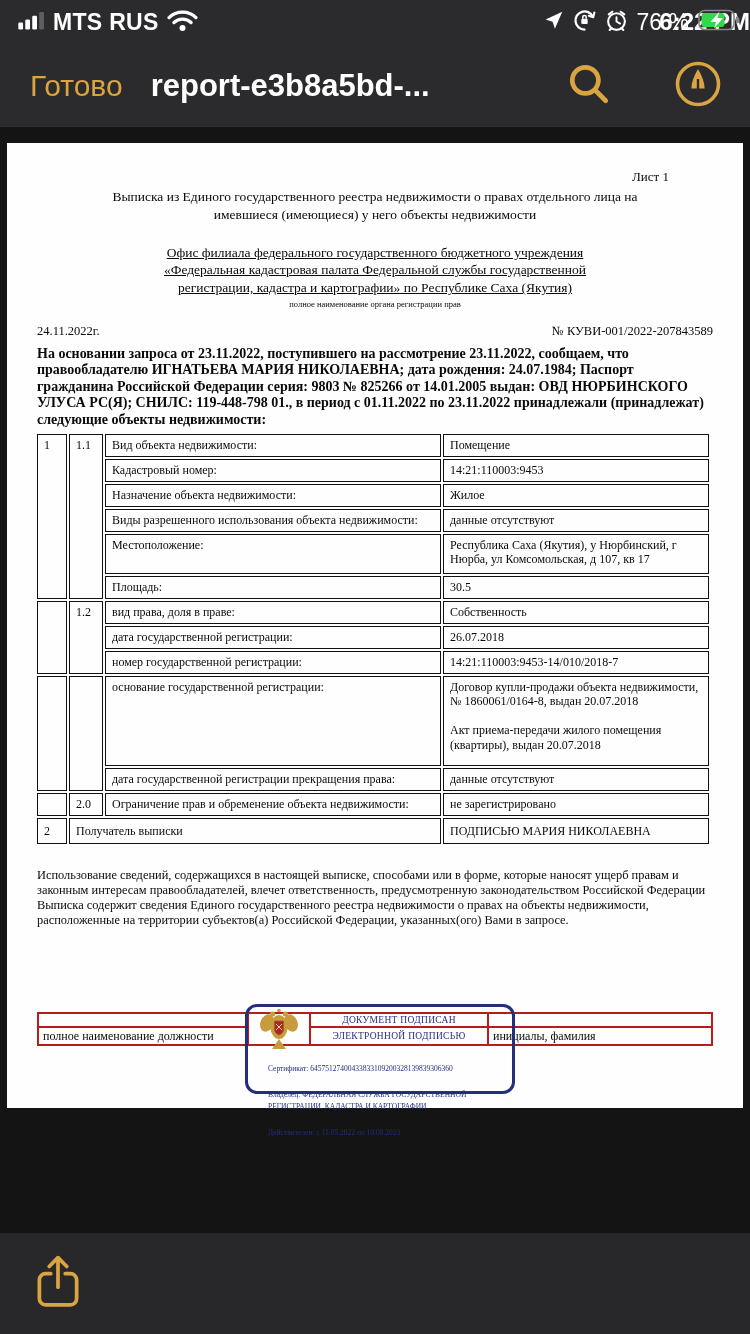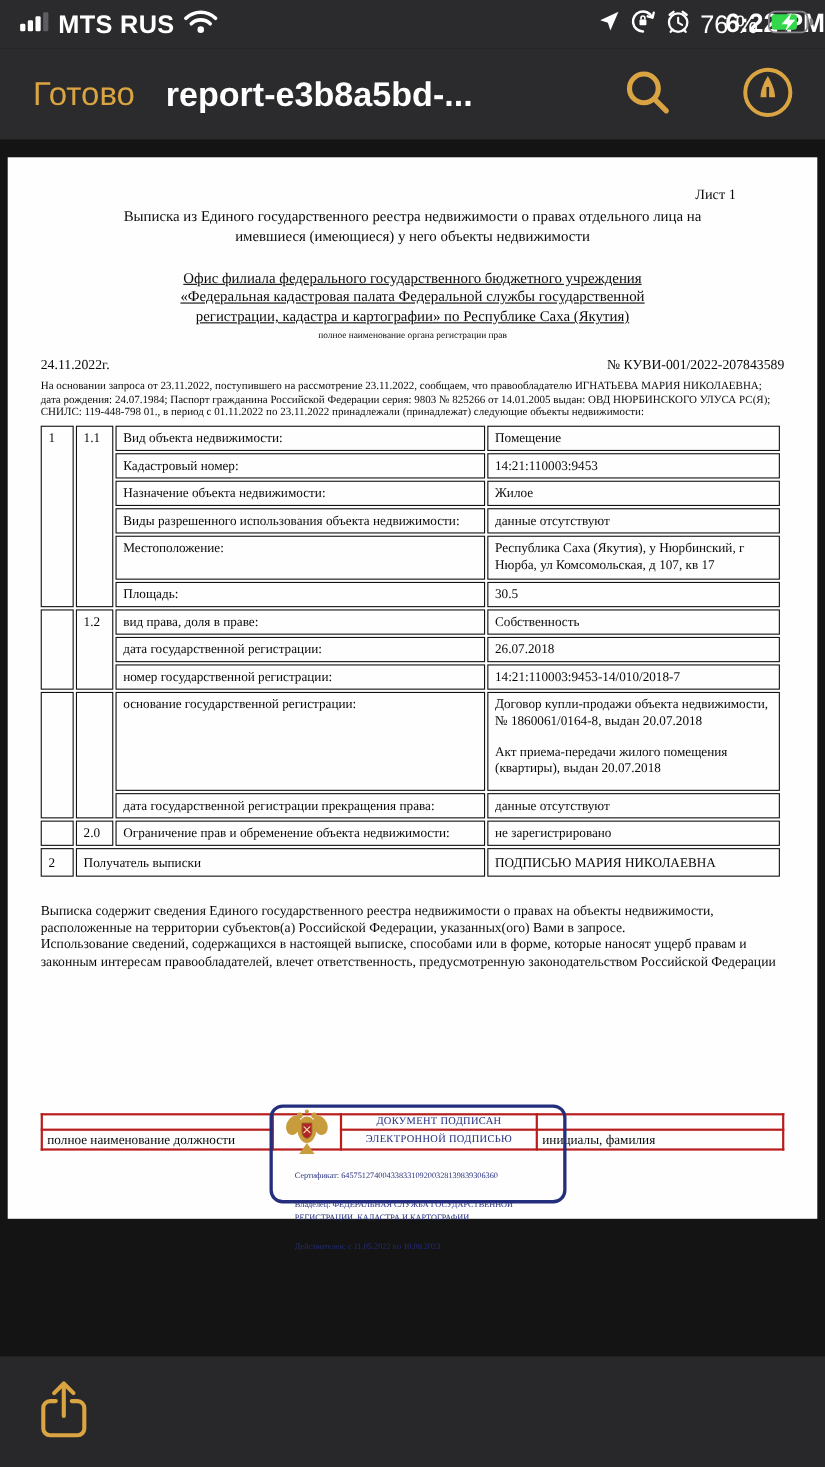--- a/index.html
+++ b/index.html
@@ -31,21 +31,21 @@
   .viewport { position:absolute; top:127px; left:0; right:0; height:1106px; background:#141414; }
   .page { position:absolute; top:16px; left:7px; width:736px; height:965px; background:#FEFEFE;
           font-family:"Liberation Serif","DejaVu Serif",serif; color:#0a0a0a; padding:26px 30px 0; }
 
   .sheet-label { text-align:right; padding-right:44px; font-size:13px; }
   .doc-title { max-width:580px; margin:3px auto 0; text-align:center; font-size:13.5px; line-height:1.32; }
   .org-name { max-width:490px; margin:20px auto 0; text-align:center; font-size:13.5px; line-height:1.32;
               text-decoration:underline; }
   .org-caption { text-align:center; font-size:8.5px; margin-top:2px; }
   .meta-row { display:flex; justify-content:space-between; margin-top:15px; font-size:12.5px; }
-  .intro { margin-top:7px; font-size:10px; line-height:1.17; }
+  .intro { margin-top:7px; font-size:14px; line-height:1.17;font-weight:bold; }
 
   table.main { width:100%; border-spacing:2px; margin:4px 0 0 -2px; font-size:12px; }
   table.main td { border:1px solid #111; padding:3px 6px; vertical-align:top; line-height:1.2; }
   td.c-num { width:30px; } td.c-sub { width:34px; }
   td.c-lab { width:336px; } td.c-val { white-space:pre-line; }
   tr.r-std td { height:23px; }
   tr.r-loc td { height:40px; }
   tr.r-osn td { height:90px; }
   tr.r-last td { height:26px; vertical-align:middle; }
 
@@ -230,22 +230,22 @@
         </tr>
         <tr class="r-last">
           <td class="c-num">2</td>
           <td colspan="2">Получатель выписки</td>
           <td class="c-val">ПОДПИСЬЮ МАРИЯ НИКОЛАЕВНА</td>
         </tr>
       </tbody>
         </table>
 
       <div class="footer-text">
+        <p>Использование сведений, содержащихся в настоящей выписке, способами или в форме, которые наносят ущерб правам и законным интересам правообладателей, влечет ответственность, предусмотренную законодательством Российской Федерации</p>
         <p>Выписка содержит сведения Единого государственного реестра недвижимости о правах на объекты недвижимости, расположенные на территории субъектов(а) Российской Федерации, указанных(ого) Вами в запросе.</p>
-        <p>Использование сведений, содержащихся в настоящей выписке, способами или в форме, которые наносят ущерб правам и законным интересам правообладателей, влечет ответственность, предусмотренную законодательством Российской Федерации</p>
       </div>
 
       <div class="signature">
         <table class="sig">
           <tbody>
               <tr class="sg-r1">
             <td class="sg-a"></td>
             <td class="sg-b" rowspan="2"></td>
             <td class="sg-c stamp-txt">ДОКУМЕНТ ПОДПИСАН</td>
             <td></td>

